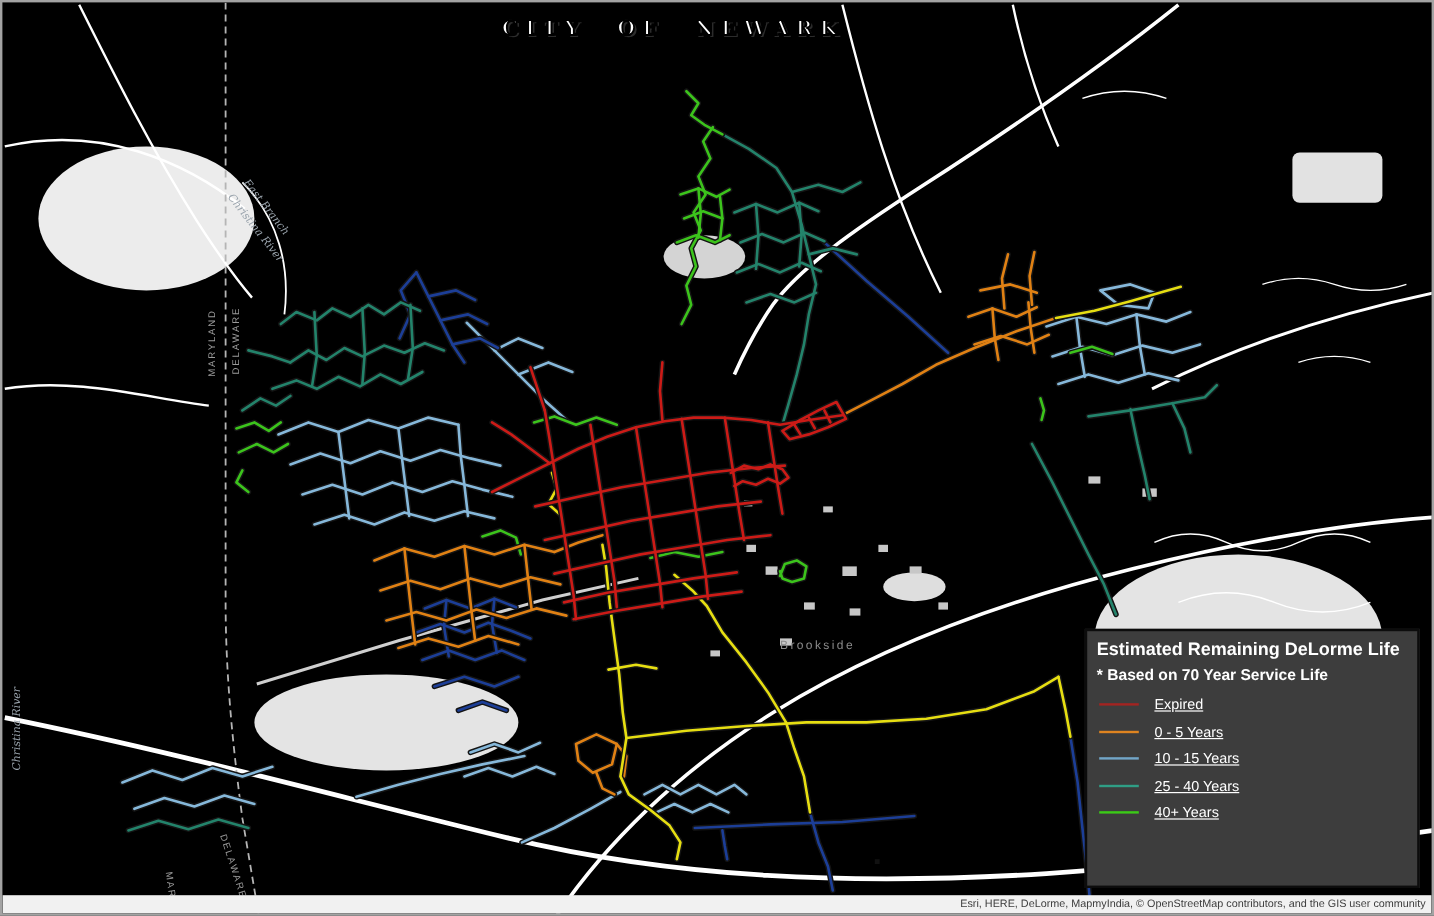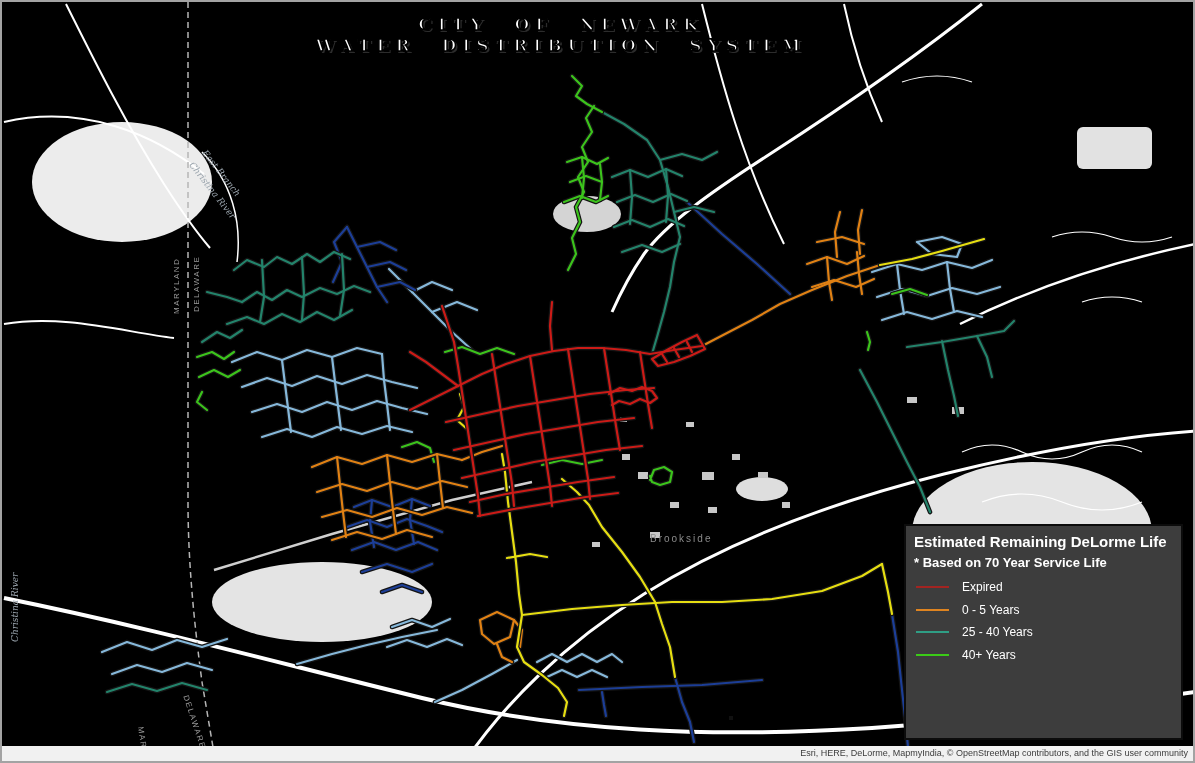--- a/index.html
+++ b/index.html
@@ -32,21 +32,21 @@
   #legend{
     position:absolute;left:902px;top:522px;width:279px;height:216px;z-index:40;
     background:#3d3d3d;border:2px solid #0c0c0c;box-sizing:border-box;
     color:#ffffff;padding:7px 8px 4px 8px;
   }
   #legend-title{font-size:15px;font-weight:bold;line-height:17px;}
   #legend-subtitle{font-size:13px;font-weight:bold;margin-top:5px;}
   #legend-items{margin-top:6px;}
   .legend-row{display:flex;align-items:center;height:22.5px;}
   .legend-swatch{width:33px;height:0;margin-left:2px;flex:0 0 33px;}
-  .legend-label{font-size:12px;margin-left:13px;}
+  .legend-label{font-size:12px;margin-left:13px;text-decoration:underline;}
 
   
   #attribution{
     position:absolute;left:0;right:0;bottom:0;height:15px;z-index:35;
     background:#f1f1f1;color:#3c3c3c;font-size:9px;line-height:15px;
     text-align:right;padding-right:5px;
   }
 </style>
 </head>
 <body>
@@ -361,21 +361,20 @@
           <polyline points="650,357 665,348 680,340 695,333 703,347 688,354 672,360 656,364 650,357" stroke="#cb1b17" stroke-width="2.2"></polyline>
           <polyline points="660,352 665,360" stroke="#cb1b17" stroke-width="2.2"></polyline>
           <polyline points="672,346 677,355" stroke="#cb1b17" stroke-width="2.2"></polyline>
           <polyline points="685,340 690,350" stroke="#cb1b17" stroke-width="2.2"></polyline>
         </g>
     </svg>
   </div>
 
   <div id="map-title">
     <div>CITY OF NEWARK</div>
-    <div>WATER DISTRIBUTION SYSTEM</div>
   </div>
 
   <div id="labels">
       <div class="map-label place" style="left: 648px; top: 531px; transform-origin: 0px 0px;">Brookside</div>
       <div class="map-label water" style="left: 206px; top: 146px; transform-origin: 0px 0px; transform: rotate(52deg);">East Branch</div>
       <div class="map-label water" style="left: 193px; top: 158px; transform-origin: 0px 0px; transform: rotate(52deg);">Christina River</div>
       <div class="map-label water" style="left: 8px; top: 640px; transform-origin: 0px 0px; transform: rotate(-90deg);">Christina River</div>
       <div class="map-label state" style="left: 170px; top: 312px; transform-origin: 0px 0px; transform: rotate(-90deg);">MARYLAND</div>
       <div class="map-label state" style="left: 190px; top: 310px; transform-origin: 0px 0px; transform: rotate(-90deg);">DELAWARE</div>
       <div class="map-label state" style="left: 188px; top: 692px; transform-origin: 0px 0px; transform: rotate(72deg);">DELAWARE</div>
@@ -388,20 +387,24 @@
     <div id="legend-items">
         <div class="legend-row">
           <div class="legend-swatch" style="border-top: 2px solid rgb(163, 36, 33);"></div>
           <div class="legend-label">Expired</div>
         </div>
         <div class="legend-row">
           <div class="legend-swatch" style="border-top: 2px solid rgb(223, 132, 32);"></div>
           <div class="legend-label">0 - 5 Years</div>
         </div>
         <div class="legend-row">
+          <div class="legend-swatch" style="border-top: 2px solid rgb(114, 166, 200);"></div>
+          <div class="legend-label">10 - 15 Years</div>
+        </div>
+        <div class="legend-row">
           <div class="legend-swatch" style="border-top: 2px solid rgb(47, 158, 133);"></div>
           <div class="legend-label">25 - 40 Years</div>
         </div>
         <div class="legend-row">
           <div class="legend-swatch" style="border-top: 2px solid rgb(59, 203, 23);"></div>
           <div class="legend-label">40+ Years</div>
         </div>
       </div>
   </div>
 

